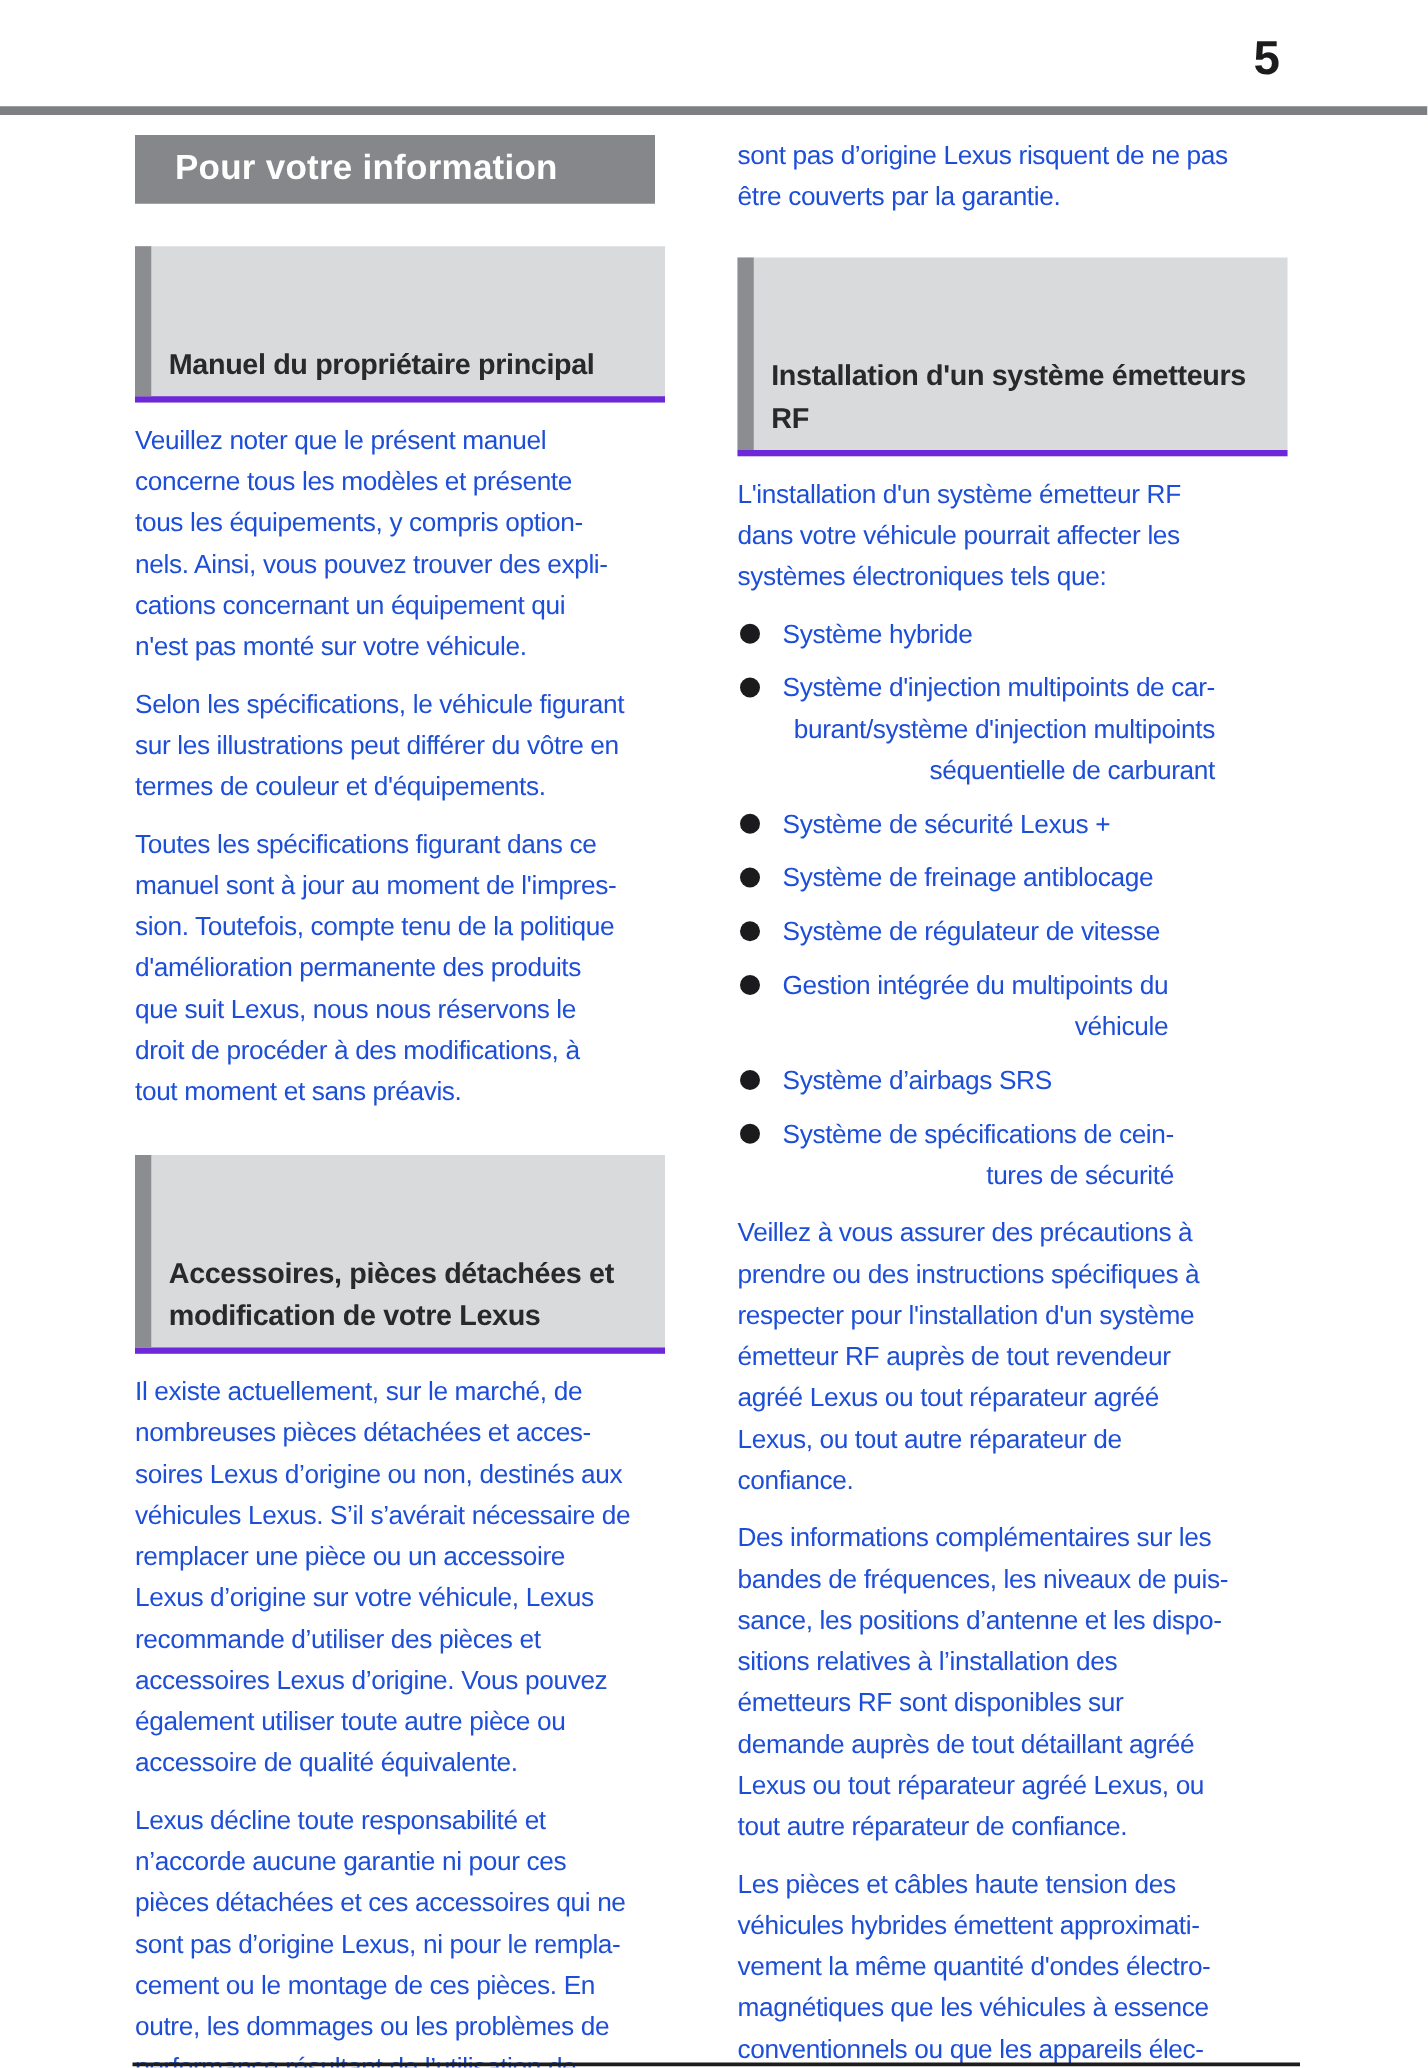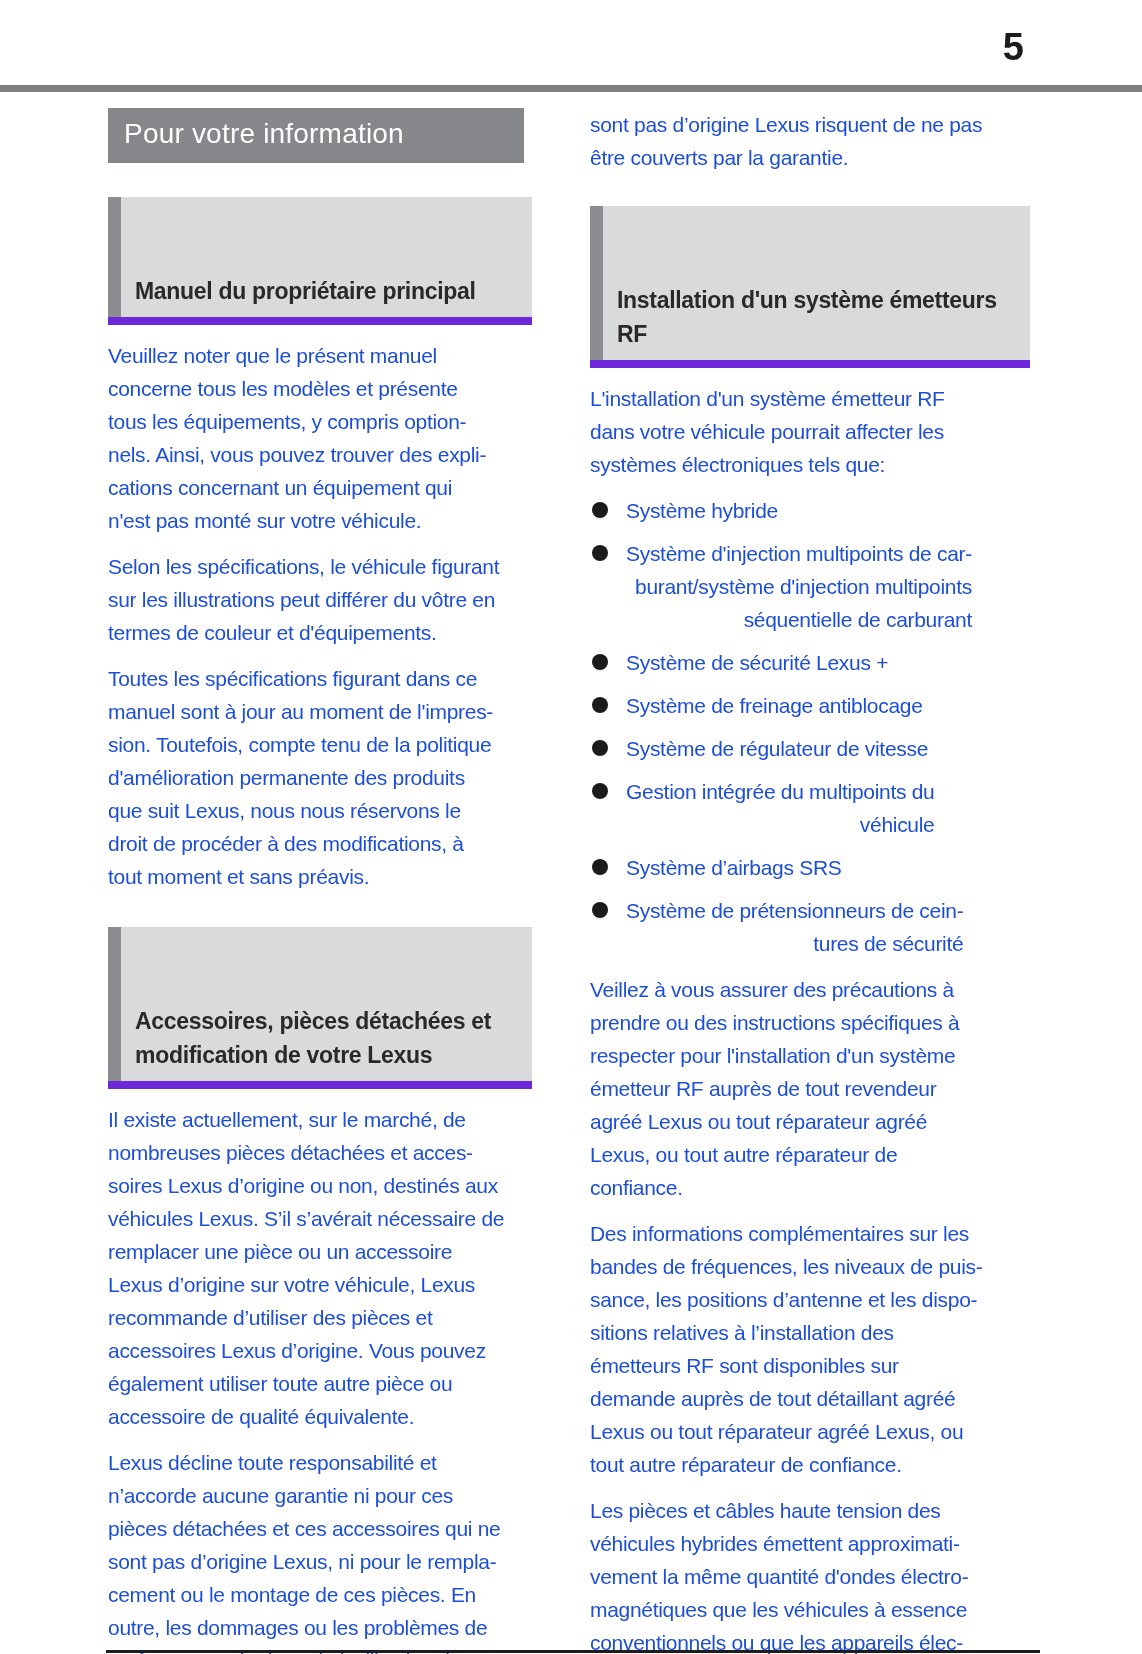--- a/index.html
+++ b/index.html
@@ -24,27 +24,27 @@
   }
   .content{
     position:absolute;top:108px;left:108px;
     display:flex;gap:58px;
   }
   .col-left{width:424px;}
   .col-right{width:440px;}
 
   .banner{
     background:#85878a;color:#ffffff;
-    font-size:28px;font-weight:400;letter-spacing:0.2px;
-    padding:10px 12px 13px 16px;margin-right:8px;
+    font-size:28px;font-weight:700;letter-spacing:0.2px;
+    padding:10px 12px 13px 32px;margin-right:8px;
   }
   .heading{
     position:relative;
     background:#d9dadc;
-    border-bottom:8px solid #6d28d9;
+    border-bottom:5px solid #6d28d9;
     padding:9px 12px 9px 27px;
     margin-top:34px;margin-bottom:14px;
     font-size:23px;font-weight:700;line-height:34px;
     letter-spacing:-0.3px;color:#29292b;
     white-space:pre-line;
   }
   .heading .accent{
     position:absolute;left:0;top:0;bottom:0;width:13px;
     background:#8b8d90;
   }
@@ -160,21 +160,21 @@
         <span class="bullet-dot"></span>
         <span class="body-text">Gestion intégrée du multipoints du
 véhicule</span>
       </li>
       <li class="bullet-item">
         <span class="bullet-dot"></span>
         <span class="body-text">Système d’airbags SRS</span>
       </li>
       <li class="bullet-item">
         <span class="bullet-dot"></span>
-        <span class="body-text">Système de prétensionneurs de cein-
+        <span class="body-text">Système de spécifications de cein-
 tures de sécurité</span>
       </li>
     </ul>
 
     <p class="body-text">Veillez à vous assurer des précautions à
 prendre ou des instructions spécifiques à
 respecter pour l'installation d'un système
 émetteur RF auprès de tout revendeur
 agréé Lexus ou tout réparateur agréé
 Lexus, ou tout autre réparateur de

